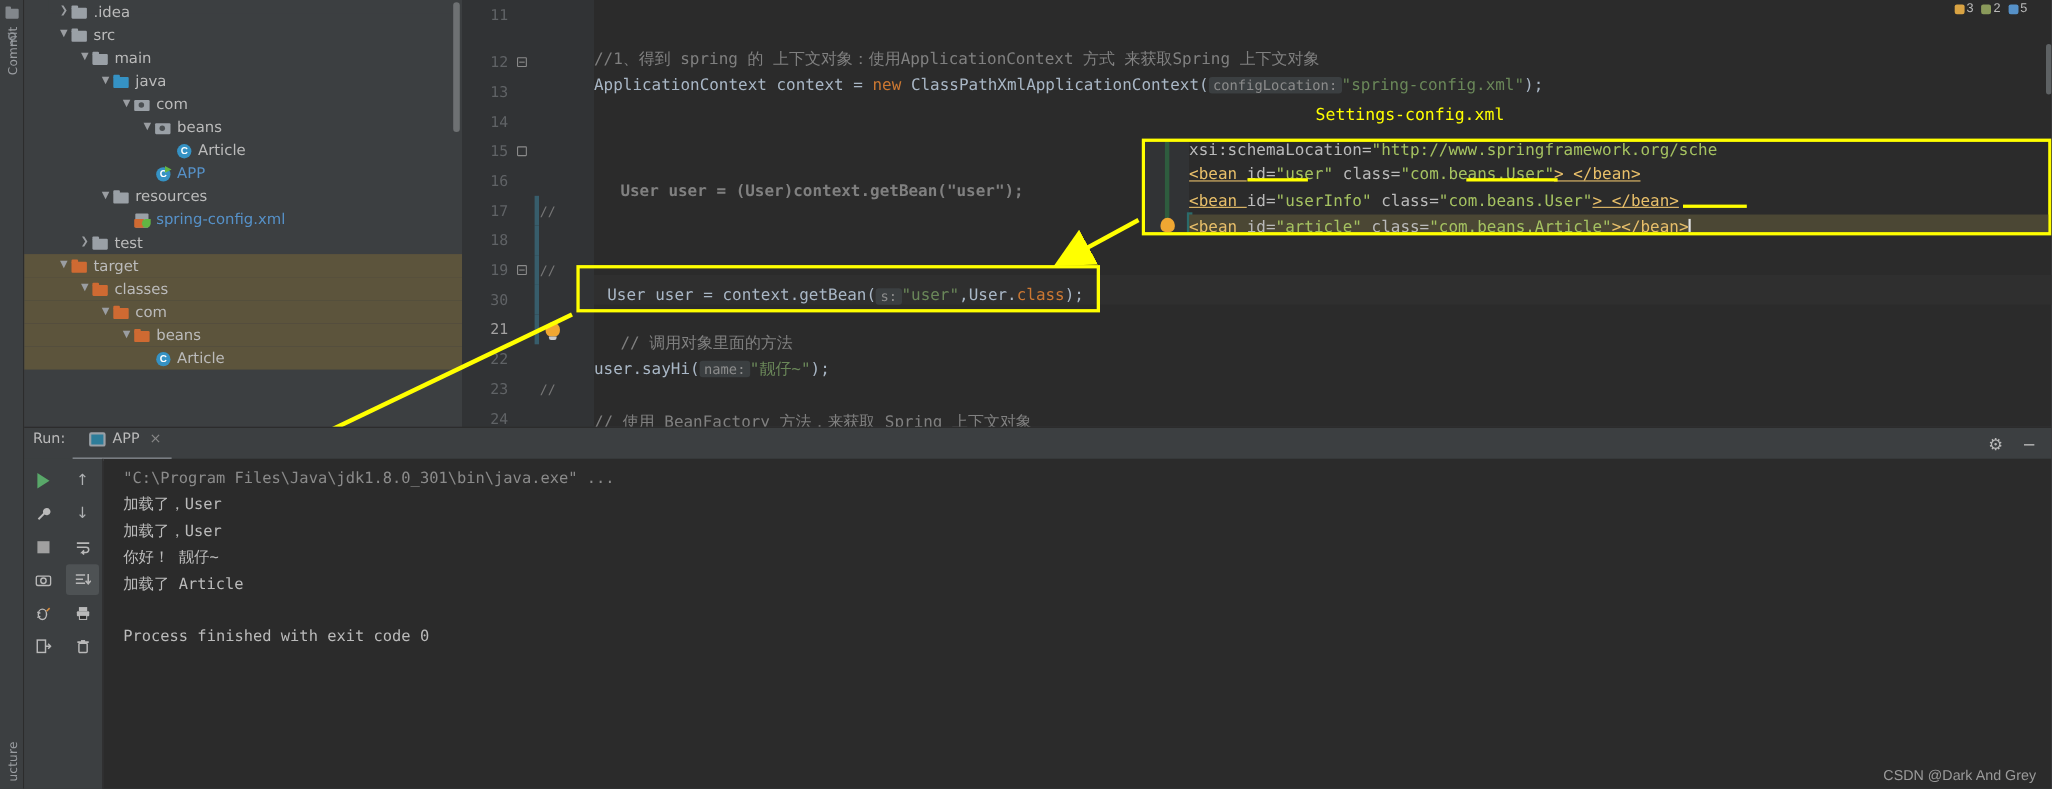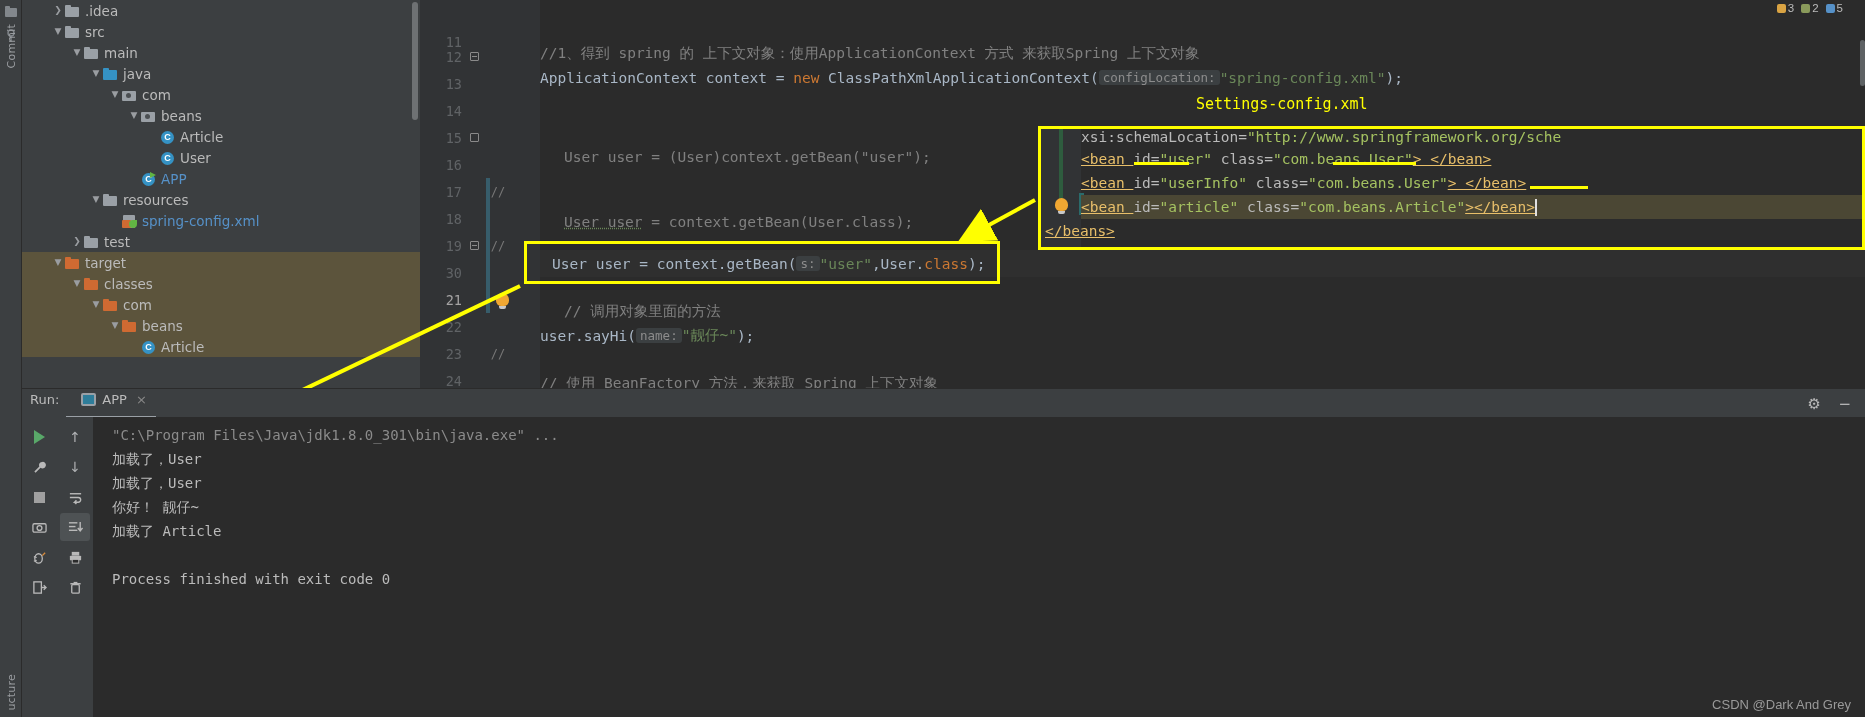--- a/index.html
+++ b/index.html
@@ -200,27 +200,27 @@
   .hint {
     color: #8c8c8c; background: #3b3f41;
     border-radius: 3px; padding: 0 4px;
     font-size: 12.5px;
   }
   .under-wavy {
     text-decoration: underline;
     text-decoration-style: dotted;
     text-decoration-color: #6a8759;
   }
-  .hl21 { background: #2f2f2f; }
+  .hl21 { background: #2f2f2f; align-items: flex-end; }
 
   
   .xmlpanel {
     position: absolute;
     left: 1038px; top: 126px;
-    width: 827px; height: 124px;
+    width: 827px; height: 88px;
     background: #2b2b2b;
     border: 3px solid #ffff00;
     overflow: hidden;
   }
   .xml-gutter {
     position: absolute; left: 0; top: 0;
     width: 40px; height: 100%;
     background: #313335;
   }
   .xml-green {
@@ -433,25 +433,20 @@
         <div class="trow" style="padding-left:105px">
           <span class="arrow">▼</span>
           <span class="ficon pkg-icon"></span>
           <span class="tlabel ">beans</span>
         </div>
         <div class="trow" style="padding-left:124px">
           <span class="arrow none"></span>
           <span class="ficon class-icon"></span>
           <span class="tlabel ">Article</span>
         </div>
-        <div class="trow" style="padding-left:124px">
-          <span class="arrow none"></span>
-          <span class="ficon class-icon"></span>
-          <span class="tlabel ">User</span>
-        </div>
         <div class="trow" style="padding-left:105px">
           <span class="arrow none"></span>
           <span class="ficon class-icon app-icon">
             <span class="runarrow"></span>
           </span>
           <span class="tlabel blue">APP</span>
         </div>
         <div class="trow" style="padding-left:67px">
           <span class="arrow">▼</span>
           <span class="ficon folder-grey"></span>
@@ -495,21 +490,21 @@
           <span class="tlabel ">Article</span>
         </div>
       </div>
     <div class="tree-scroll"></div>
   </div>
 
   <div class="editor">
 
     <div class="gutter">
       <div id="gutter-rows">
-          <div class="gutter-line" style="top:28px">
+          <div class="gutter-line" style="top:0">
             <span class="lnum">11</span>
             <span class="gmark"></span>
             <span class="gmark"></span>
           </div>
           <div class="gutter-line" style="top:43px">
             <span class="lnum">12</span>
             <span class="gmark"><span class="fold open"></span></span>
             <span class="gmark"></span>
           </div>
           <div class="gutter-line" style="top:70px">
@@ -596,27 +591,24 @@
       <div class="cline" style="top:40px;">
         <span class="cmt">//1、得到 spring 的 上下文对象：使用ApplicationContext 方式 来获取Spring 上下文对象</span>
       </div>
 
       <div class="cline" style="top:64px;">
         <span class="typ">ApplicationContext context = </span><span class="kw">new</span><span class="typ"> ClassPathXmlApplicationContext(</span><span class="hint">configLocation:</span><span class="str">"spring-config.xml"</span><span class="pln">);</span>
       </div>
 
 
 
-      <div class="cline" style="top:143px; padding-left:24px;">
+      <div class="cline" style="top:160px; padding-left:24px;font-weight:bold;">
         <span class="cmt">User user = (User)context.getBean("user");</span>
       </div>
 
-      <div class="cline" style="top:208px; padding-left:24px;">
-        <span class="cmt under-wavy">User user</span><span class="cmt"> = context.getBean(User.class);</span>
-      </div>
 
       <div class="cline hl21" style="top:250px; padding-left:12px; width:1325px;">
         <span class="typ">User user = context.getBean(</span><span class="hint">s:</span><span class="str">"user"</span><span class="typ">,User.</span><span class="kw">class</span><span class="pln">);</span>
       </div>
 
       <div class="cline" style="top:298px; padding-left:24px;">
         <span class="cmt">// 调用对象里面的方法</span>
       </div>
 
       <div class="cline" style="top:322px;">

